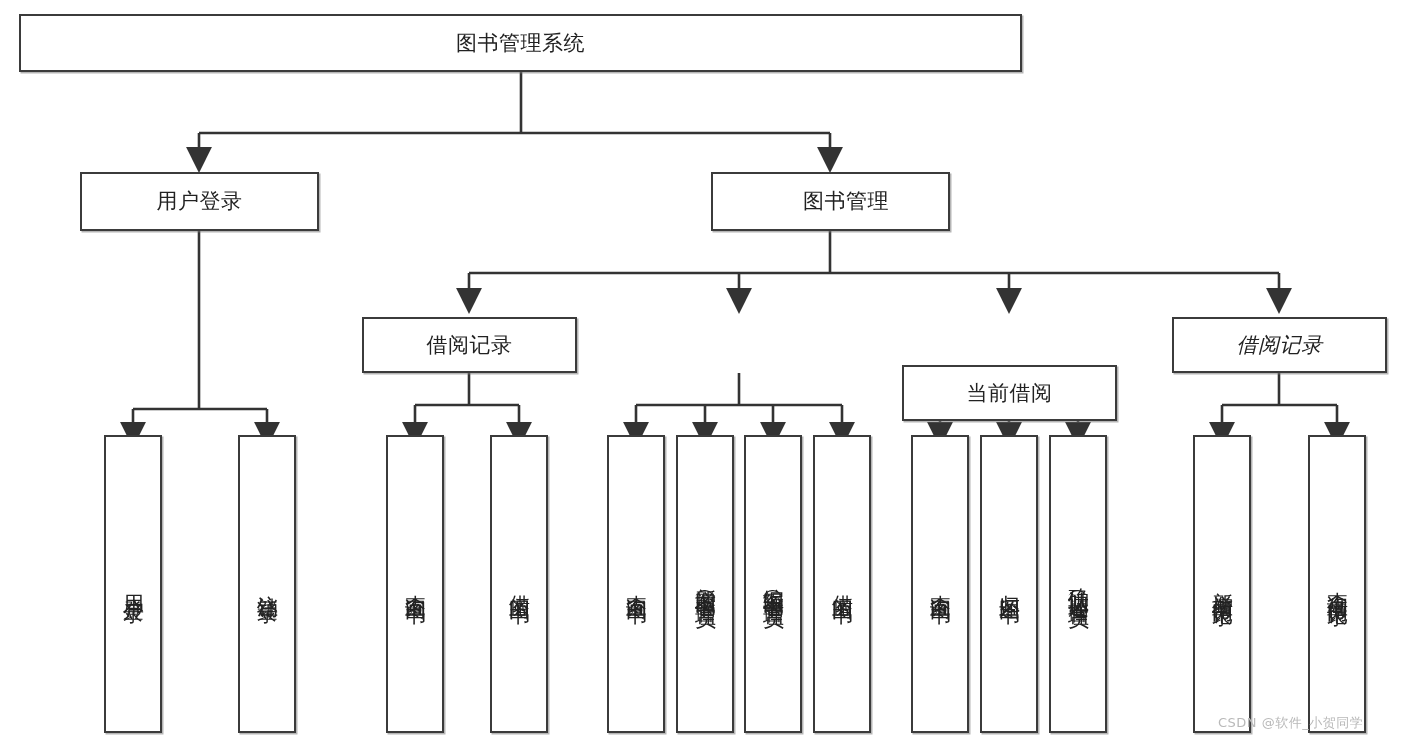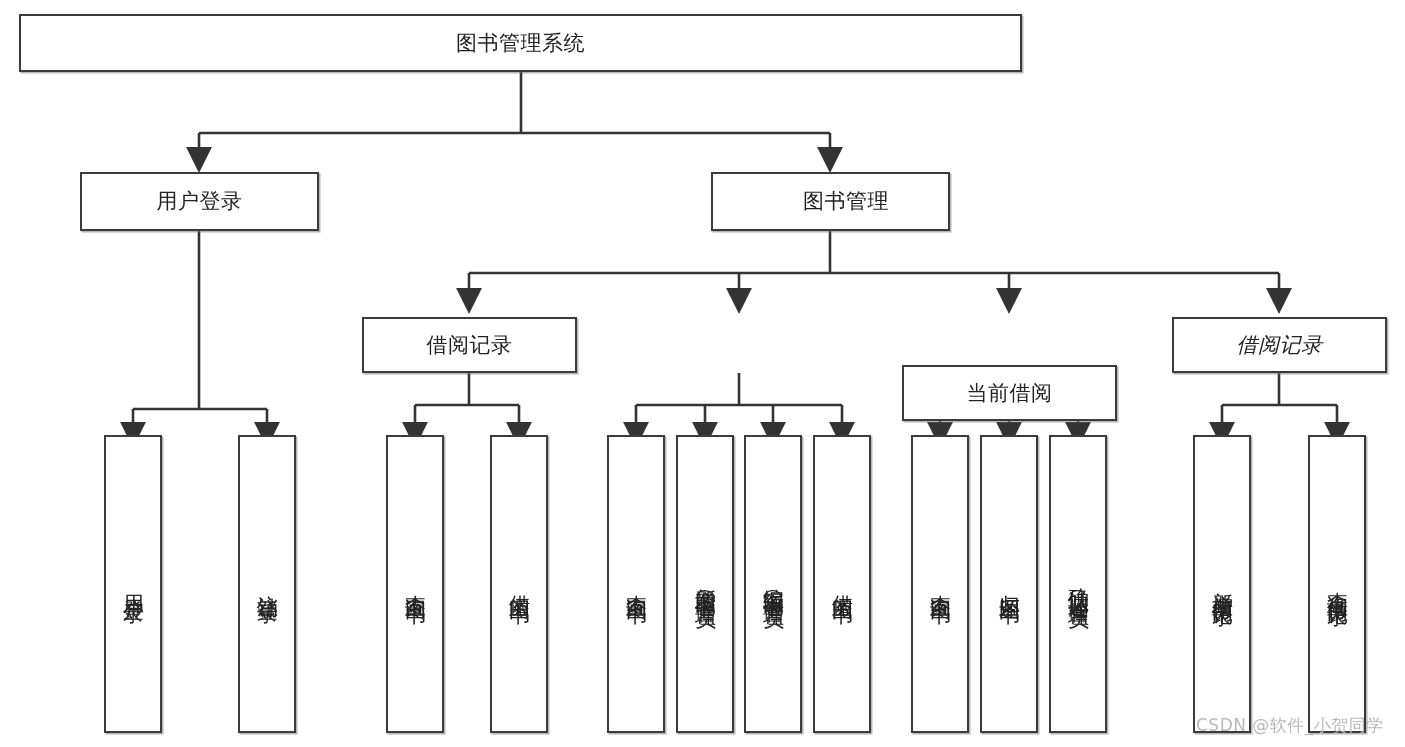--- a/index.html
+++ b/index.html
@@ -54,24 +54,25 @@
     max-height: 100%;
     white-space: nowrap;
   }
   .leaf-box {
     align-items: center;
     justify-content: center;
   }
   .watermark {
     position: absolute;
     color: #b9b9b9;
-    font-size: 17px;
+    font-size: 13px;
     letter-spacing: 0.5px;
     white-space: nowrap;
     user-select: none;
+    margin-left: 22px;
   }
 </style>
 </head>
 <body>
 
 <div id="diagram-root">
 
   <svg id="diagram-svg" viewBox="0 0 1405 747" xmlns="http://www.w3.org/2000/svg">
     <defs>
       <marker id="arrow" markerWidth="12" markerHeight="14" refX="1.2" refY="5" orient="auto" markerUnits="strokeWidth">

